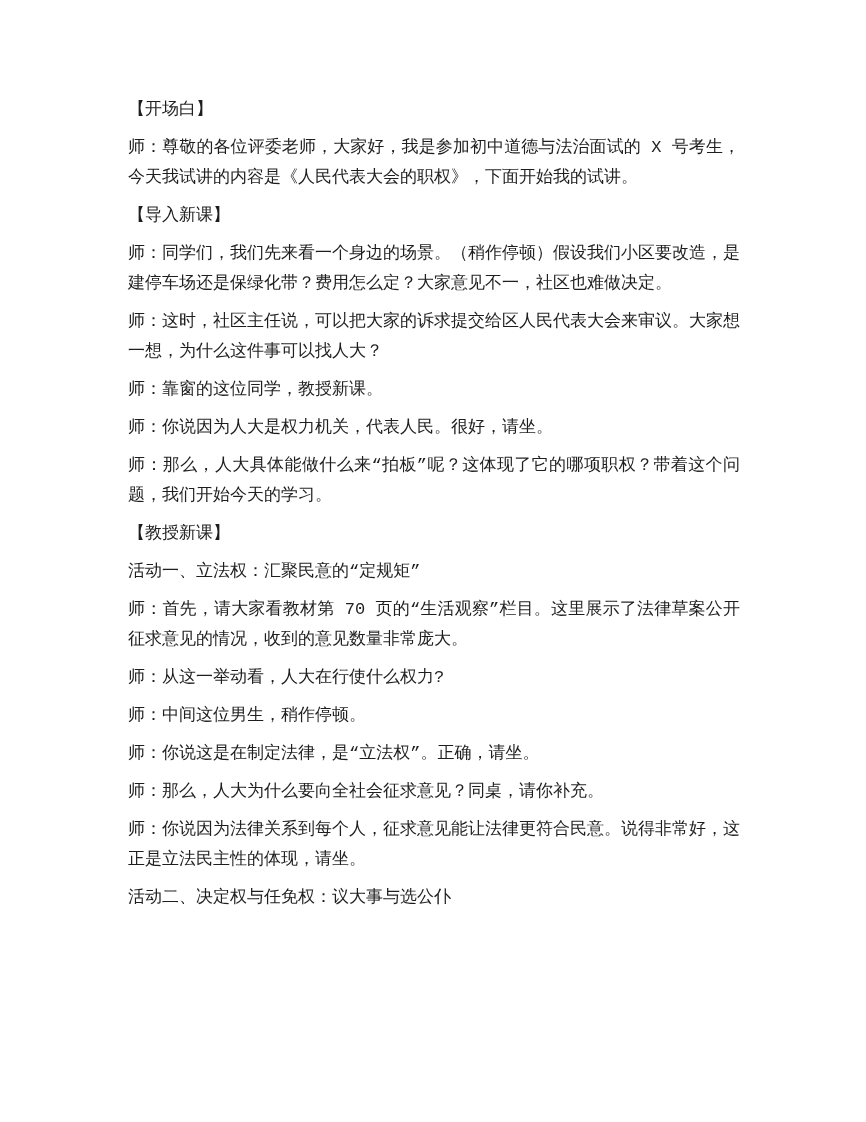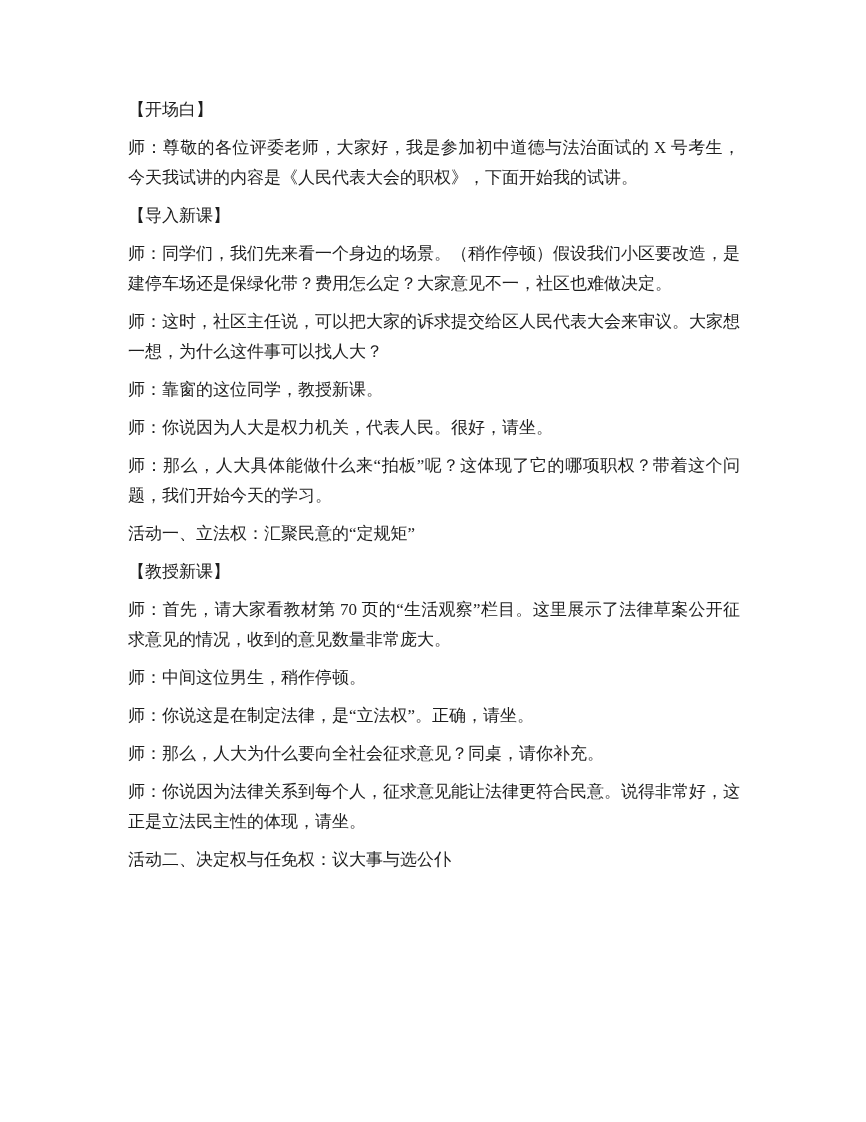--- a/index.html
+++ b/index.html
@@ -20,35 +20,37 @@
     background: #ffffff;
     font-family: "Liberation Serif", "DejaVu Serif", serif;
     font-size: 17px;
     line-height: 30px;
     color: #1e1e1e;
     text-align: justify;
   }
   .page p {
     margin: 0 0 8px 0;
     word-break: break-all;
+    font-family: Liberation Mono, monospace;
   }
 </style>
 </head>
 <body>
 
 <main class="page">
   <p>【开场白】</p>
   <p>师：尊敬的各位评委老师，大家好，我是参加初中道德与法治面试的 X 号考生，今天我试讲的内容是《人民代表大会的职权》，下面开始我的试讲。</p>
   <p>【导入新课】</p>
   <p>师：同学们，我们先来看一个身边的场景。（稍作停顿）假设我们小区要改造，是建停车场还是保绿化带？费用怎么定？大家意见不一，社区也难做决定。</p>
   <p>师：这时，社区主任说，可以把大家的诉求提交给区人民代表大会来审议。大家想一想，为什么这件事可以找人大？</p>
   <p>师：靠窗的这位同学，教授新课。</p>
   <p>师：你说因为人大是权力机关，代表人民。很好，请坐。</p>
   <p>师：那么，人大具体能做什么来“拍板”呢？这体现了它的哪项职权？带着这个问题，我们开始今天的学习。</p>
+  <p>【教授新课】</p>
   <p>活动一、立法权：汇聚民意的“定规矩”</p>
-  <p>【教授新课】</p>
   <p>师：首先，请大家看教材第 70 页的“生活观察”栏目。这里展示了法律草案公开征求意见的情况，收到的意见数量非常庞大。</p>
+  <p>师：从这一举动看，人大在行使什么权力?</p>
   <p>师：中间这位男生，稍作停顿。</p>
   <p>师：你说这是在制定法律，是“立法权”。正确，请坐。</p>
   <p>师：那么，人大为什么要向全社会征求意见？同桌，请你补充。</p>
   <p>师：你说因为法律关系到每个人，征求意见能让法律更符合民意。说得非常好，这正是立法民主性的体现，请坐。</p>
   <p>活动二、决定权与任免权：议大事与选公仆</p>
 </main>
 
 </body></html>

